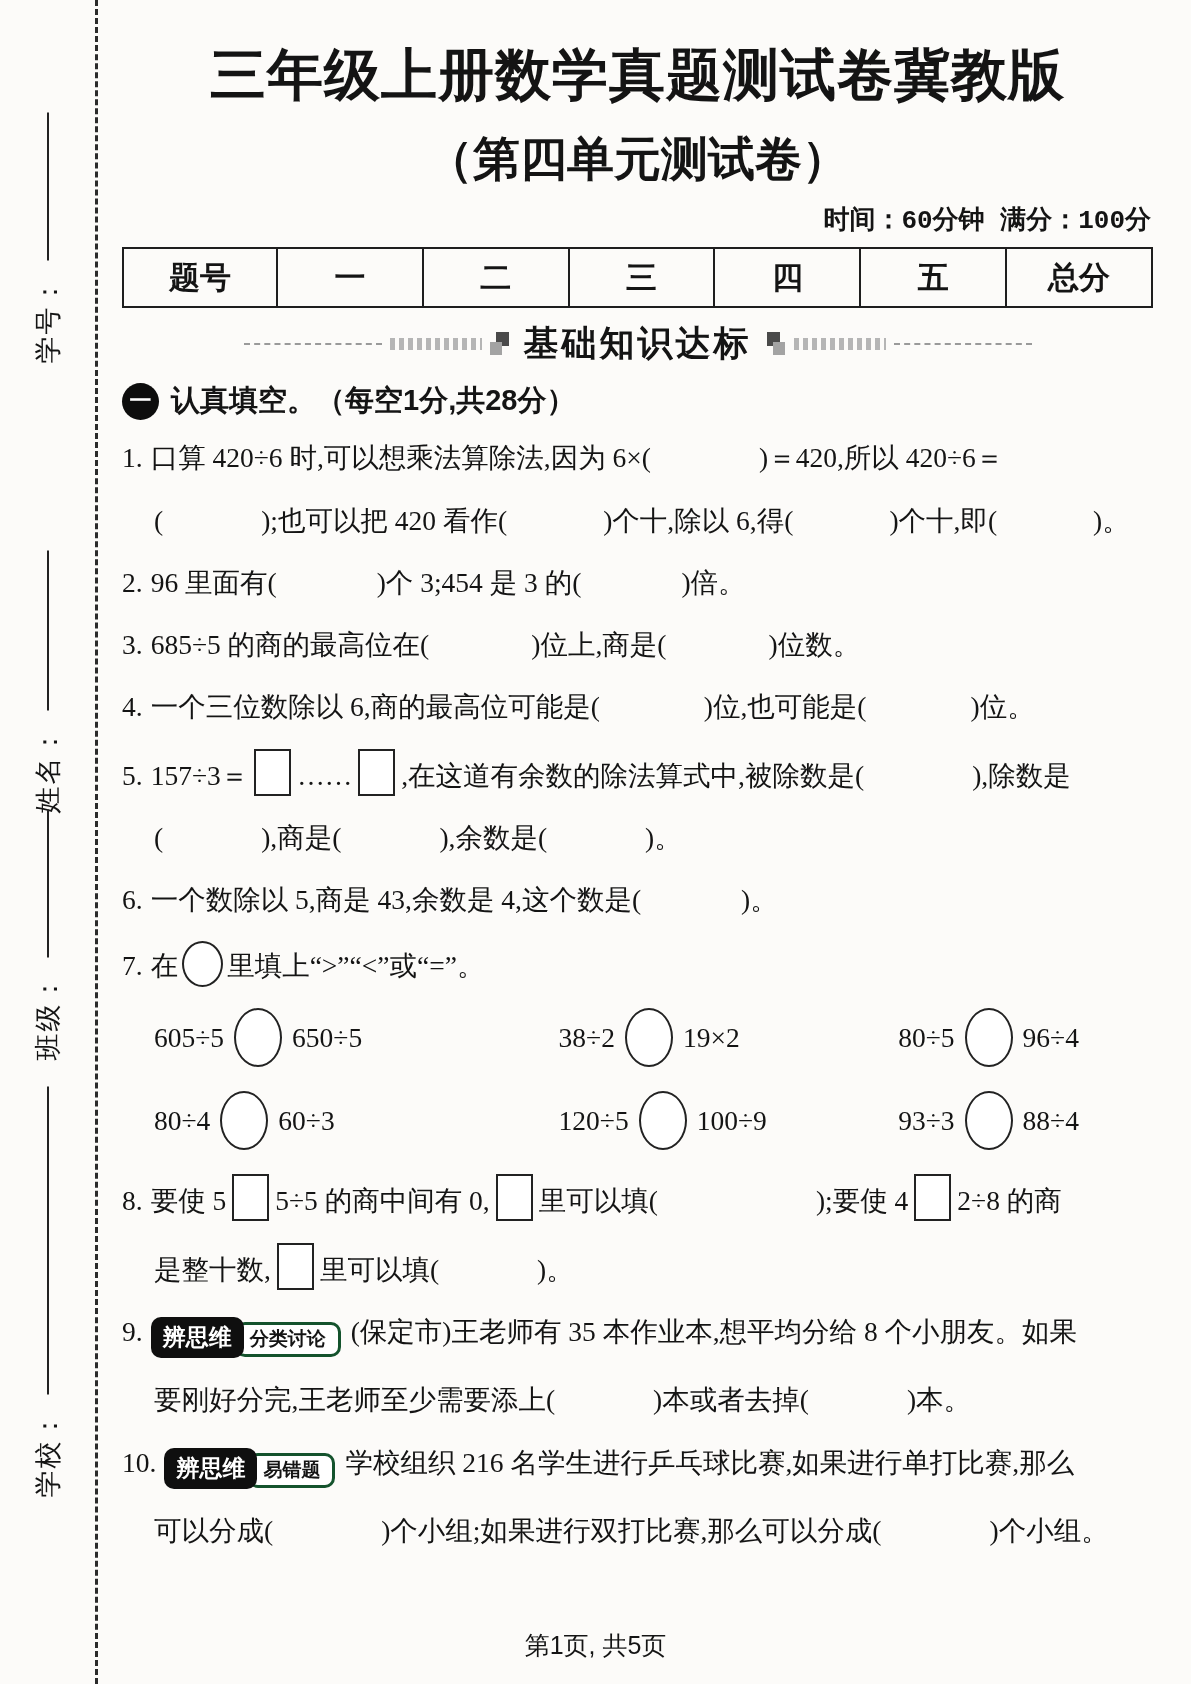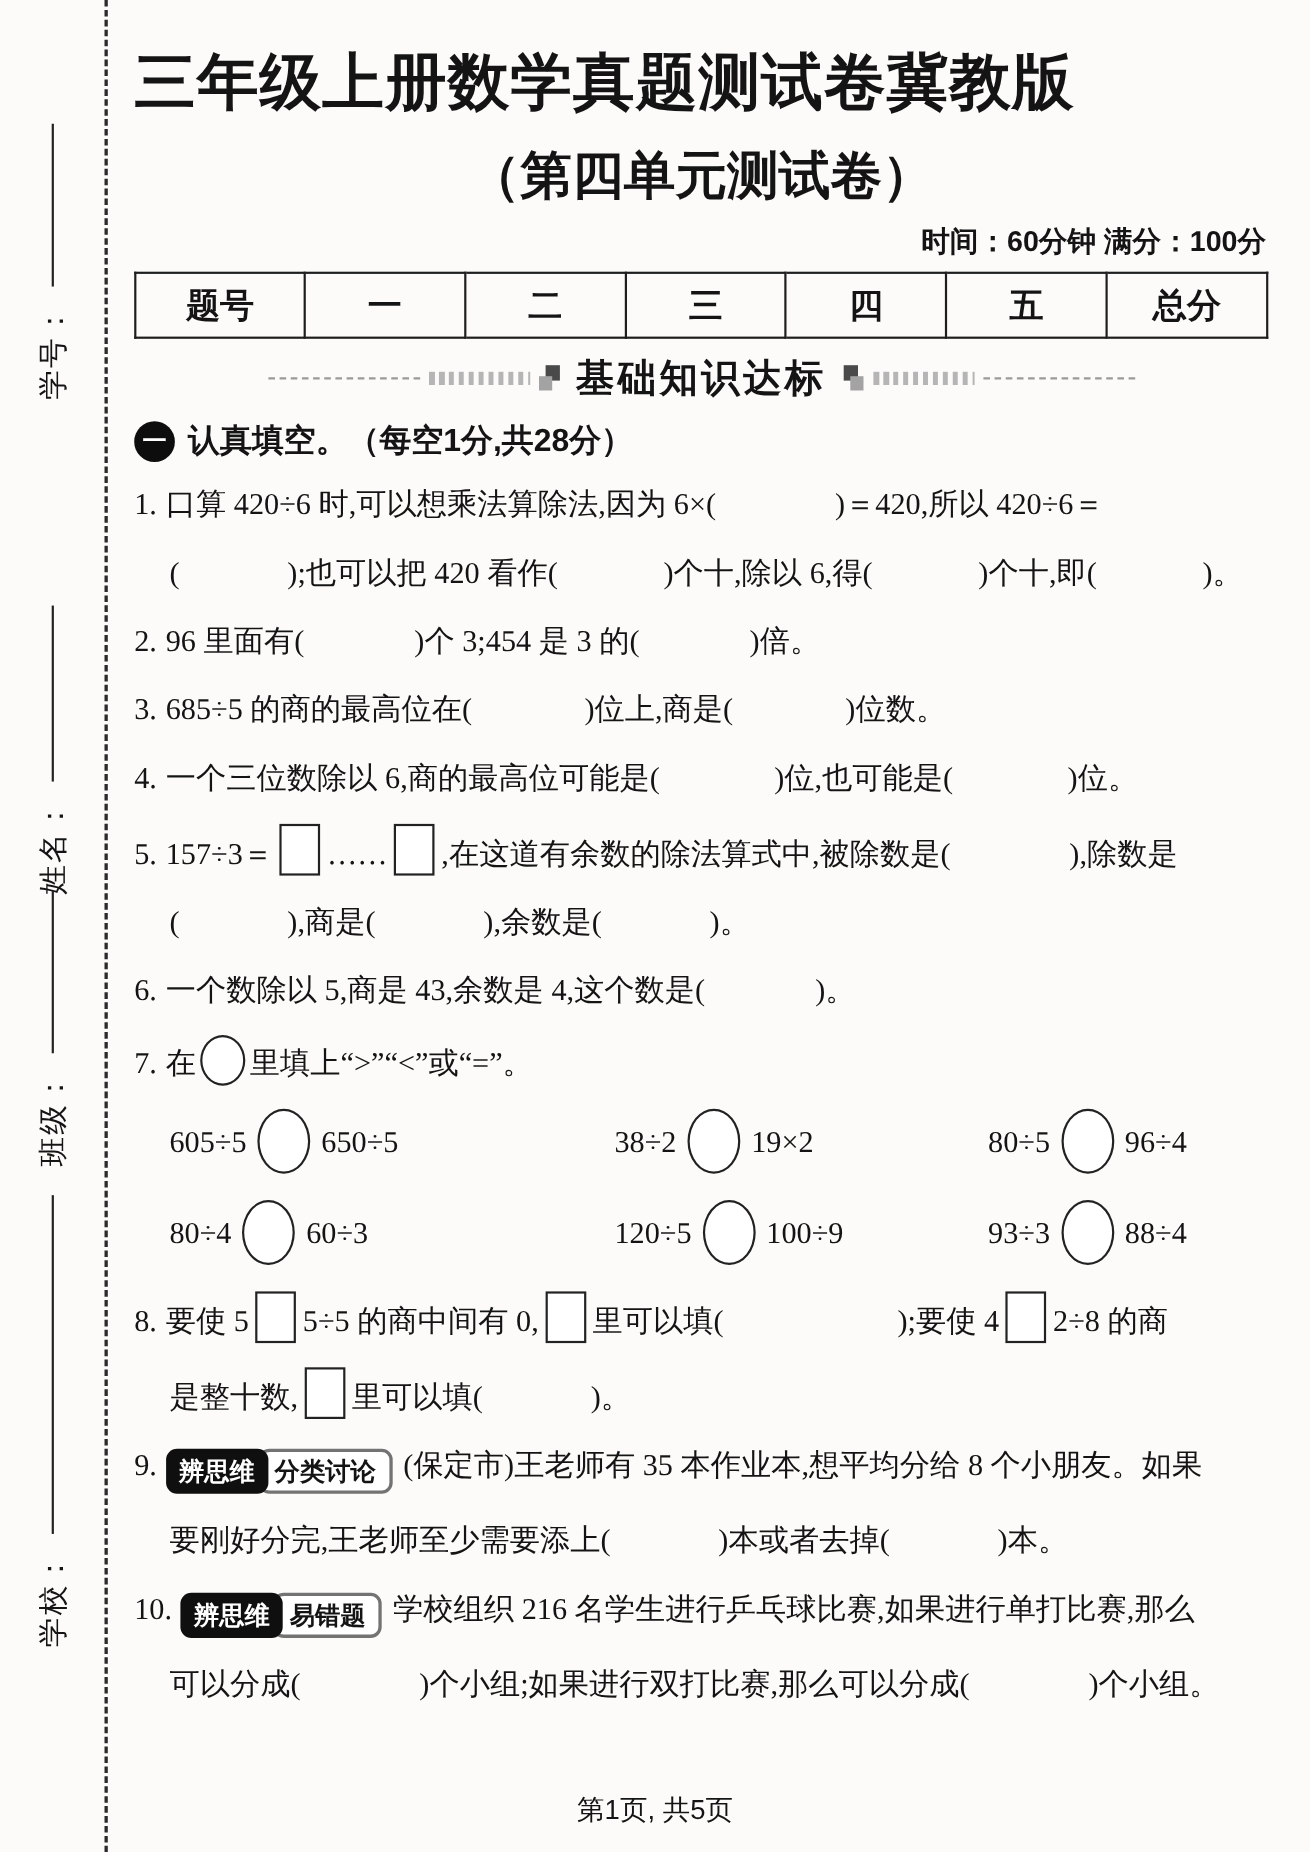--- a/index.html
+++ b/index.html
@@ -10,25 +10,25 @@
   .side-group{position:absolute;left:50%;transform:translate(-50%,-50%) rotate(-90deg);
               display:flex;align-items:center;gap:16px;white-space:nowrap;}
   .side-group:nth-of-type(1){top:238px;}
   .side-group:nth-of-type(2){top:682px;}
   .side-group:nth-of-type(3){top:935px;}
   .side-group:nth-of-type(4){top:1292px;}
   .side-label{font-size:27px;letter-spacing:2px;}
   .side-line{display:inline-block;border-top:2.5px solid #222;height:0;}
   
   .content{position:absolute;left:98px;top:0;right:0;padding:30px 38px 0 24px;}
-  .title{margin:14px 0 0;font-family:"Liberation Sans","DejaVu Sans",sans-serif;
+  .title{margin:14px 0 0;text-align:center;font-family:"Liberation Sans","DejaVu Sans",sans-serif;
          font-weight:900;font-size:56px;line-height:1.12;letter-spacing:1px;}
   .subtitle{margin:26px 0 0;text-align:center;font-family:"Liberation Sans","DejaVu Sans",sans-serif;
          font-weight:900;font-size:47px;line-height:1.1;}
-  .meta{margin:18px 2px 10px 0;text-align:right;font-family:Liberation Sans, sans-serif;
+  .meta{margin:18px 2px 10px 0;text-align:right;font-family:Liberation Mono, monospace;
         font-weight:700;font-size:26px;}
   
   .score-table{width:100%;border-collapse:collapse;table-layout:fixed;
         font-family:"Liberation Sans","DejaVu Sans",sans-serif;font-weight:700;font-size:31px;padding-left:48px;}
   .score-table th,.score-table td{border:2.4px solid #1e1e1e;height:57px;text-align:center;vertical-align:middle;padding:0;}
   .score-table .c0{width:152px;}
   
   .banner{display:flex;align-items:center;justify-content:center;gap:12px;margin:12px 0 8px;}
   .banner-text{font-family:"Liberation Sans","DejaVu Sans",sans-serif;font-weight:900;font-size:35px;letter-spacing:3px;}
   .deco{display:flex;align-items:center;gap:8px;}
@@ -57,22 +57,22 @@
   .sq-box{display:inline-block;width:33px;height:43px;border:2px solid #222;background:#fff;
       vertical-align:-11px;margin:0 6px;}
   .circ{display:inline-block;width:37px;height:42px;border:2px solid #222;border-radius:50%;
       vertical-align:-12px;margin:0 4px;background:#fff;}
   .compare{display:grid;grid-template-columns:40.5% 34% 25.5%;padding-left:32px;margin-bottom:24px;font-family:Liberation Serif, serif;}
   .cmp{display:flex;align-items:center;}
   .cmp .ell{flex:none;width:44px;height:55px;border:2px solid #222;border-radius:50%;margin:0 10px;background:#fff;}
   .badge-dark{display:inline-block;background:#0f0f0f;color:#fff;border-radius:10px;padding:3px 12px 4px;
       font-family:"Liberation Sans","DejaVu Sans",sans-serif;font-weight:700;font-size:23px;
       position:relative;z-index:2;vertical-align:-4px;}
-  .badge-light{display:inline-block;background:#fff;border:3px solid #737373;border-radius:10px;padding:0 12px 1px;
-      font-family:"Liberation Sans","DejaVu Sans",sans-serif;font-weight:700;font-size:23px;
+  .badge-light{display:inline-block;background:#fff;border:3px solid #14532d;border-radius:10px;padding:0 12px 1px;
+      font-family:"Liberation Sans","DejaVu Sans",sans-serif;font-weight:700;font-size:19px;
       position:relative;z-index:1;margin-left:-9px;margin-right:10px;vertical-align:-4px;}
   
   .footer{position:absolute;bottom:22px;left:0;right:0;text-align:center;
       font-family:"Liberation Sans","DejaVu Sans",sans-serif;font-size:25px;margin-top:28px;}
 </style>
 </head>
 <body>
 
 <div class="page">
 

